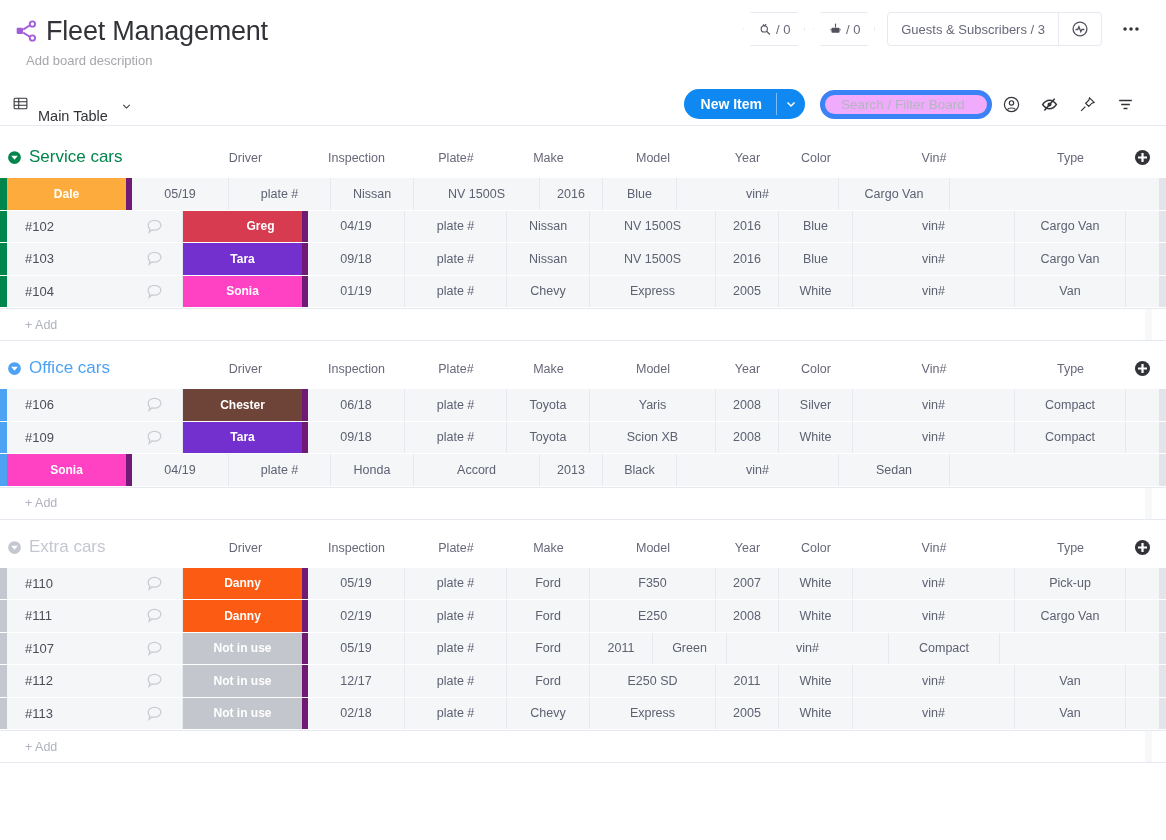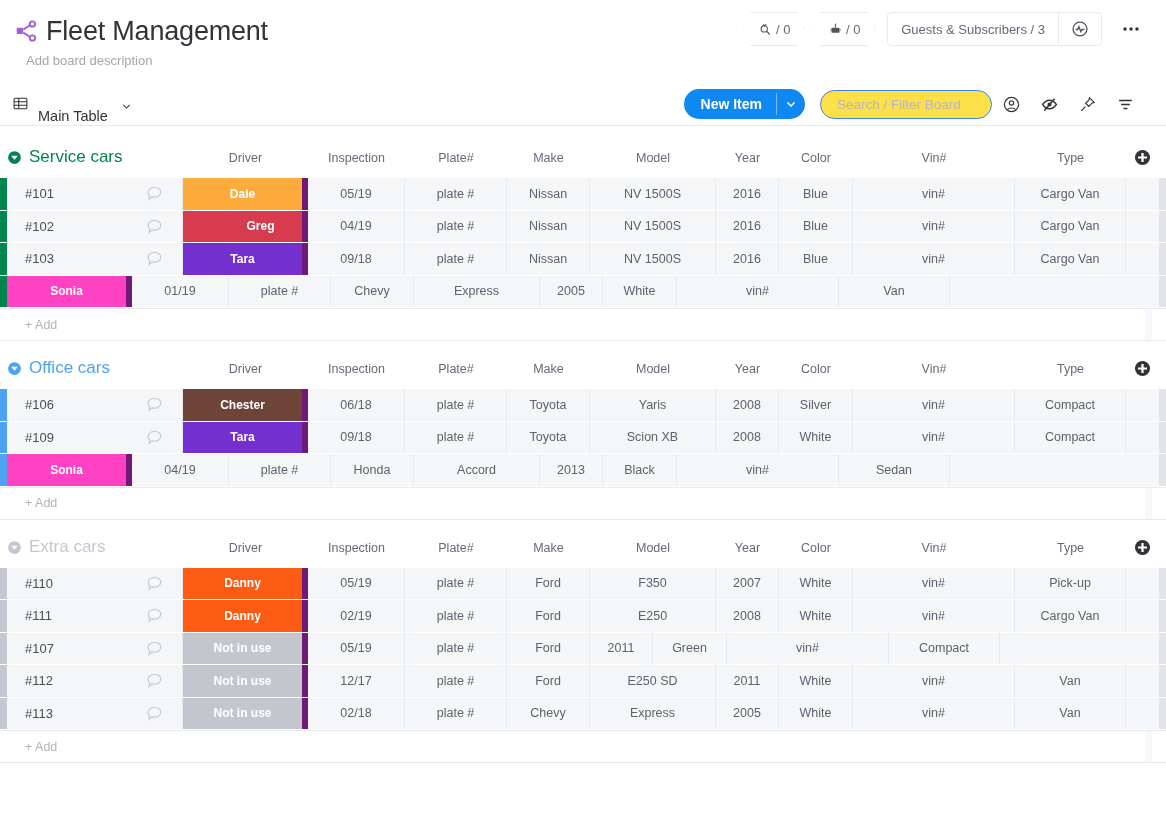--- a/index.html
+++ b/index.html
@@ -84,23 +84,23 @@
     color: #fff; font-size: 14px; font-weight: bold;
     padding: 0 14px 0 17px; display: flex; align-items: center;
   }
   .newitem-div { width: 1px; background: rgba(255,255,255,.45); margin: 4px 0; }
   .newitem-arrow {
     width: 28px; display: flex; align-items: center; justify-content: center;
     color: #fff;
   }
   .searchbox {
     width: 172px; height: 29px; margin-left: 15px;
-    border: 1px solid #3b82f6; border-radius: 15px;
+    border: 5px solid #3b82f6; border-radius: 15px;
     display: flex; align-items: center; padding: 0 14px;
-    background: #fde047;
+    background: #f0abfc;
   }
   .searchbox input {
     border: 0; outline: 0; width: 100%;
     font-family: "Liberation Sans", sans-serif;
     font-size: 13.5px; color: #676879; background: transparent;
   }
   .searchbox input::placeholder { color: #b3b6bf; }
   .tb-ic { width: 38px; height: 30px; display: flex; align-items: center; justify-content: center; }
   .tb-ic svg { width: 19px; height: 19px; }
 
@@ -318,26 +318,20 @@
         <span class="col-head" style="left: 853px; width: 162px;">Vin#</span>
         <span class="col-head" style="left: 1015px; width: 111px;">Type</span>
         <span class="plus-col"><svg viewBox="0 0 24 24">
             <circle cx="12" cy="12" r="9.5" fill="#323338"></circle>
             <path d="M12 6.3 V17.7 M6.3 12 H17.7" stroke="#ffffff" stroke-width="2.8" fill="none"></path>
           </svg></span>
       </div>
       <div class="rows">
         <div class="row">
           <div class="lmark" style="background: rgb(0, 133, 77);"></div>
-          <div class="cell name" style="width: 176px; flex: 0 0 176px;">
-            <span>#101</span>
-            <span class="chat-ic"><svg viewBox="0 0 24 24" fill="none" stroke="#c9ccd4" stroke-width="1.6">
-                <path d="M12 4.2 C16.6 4.2 20 6.9 20 10.4 C20 13.9 16.6 16.6 12 16.6 C10.9 16.6 9.9 16.5 9 16.2 L5.2 19.3 L6 15.2 C4.7 14 4 12.3 4 10.4 C4 6.9 7.4 4.2 12 4.2 Z"></path>
-              </svg></span>
-          </div>
           <div class="cell person" style="width: 125px; flex: 0 0 125px; background: rgb(253, 171, 61);">Dale</div>
           <div class="cell" style="width: 97px; flex: 0 0 97px;">05/19</div>
           <div class="cell" style="width: 102px; flex: 0 0 102px;">plate #</div>
           <div class="cell" style="width: 83px; flex: 0 0 83px;">Nissan</div>
           <div class="cell" style="width: 126px; flex: 0 0 126px;">NV 1500S</div>
           <div class="cell" style="width: 63px; flex: 0 0 63px;">2016</div>
           <div class="cell" style="width: 74px; flex: 0 0 74px;">Blue</div>
           <div class="cell" style="width: 162px; flex: 0 0 162px;">vin#</div>
           <div class="cell" style="width: 111px; flex: 0 0 111px;">Cargo Van</div>
           <div class="cell last" style="flex: 1 1 auto;"></div>
@@ -378,20 +372,26 @@
           <div class="cell" style="width: 126px; flex: 0 0 126px;">NV 1500S</div>
           <div class="cell" style="width: 63px; flex: 0 0 63px;">2016</div>
           <div class="cell" style="width: 74px; flex: 0 0 74px;">Blue</div>
           <div class="cell" style="width: 162px; flex: 0 0 162px;">vin#</div>
           <div class="cell" style="width: 111px; flex: 0 0 111px;">Cargo Van</div>
           <div class="cell last" style="flex: 1 1 auto;"></div>
           <div class="scrollstub"></div>
         </div>
         <div class="row">
           <div class="lmark" style="background: rgb(0, 133, 77);"></div>
+          <div class="cell name" style="width: 176px; flex: 0 0 176px;">
+            <span>#104</span>
+            <span class="chat-ic"><svg viewBox="0 0 24 24" fill="none" stroke="#c9ccd4" stroke-width="1.6">
+                <path d="M12 4.2 C16.6 4.2 20 6.9 20 10.4 C20 13.9 16.6 16.6 12 16.6 C10.9 16.6 9.9 16.5 9 16.2 L5.2 19.3 L6 15.2 C4.7 14 4 12.3 4 10.4 C4 6.9 7.4 4.2 12 4.2 Z"></path>
+              </svg></span>
+          </div>
           <div class="cell person" style="width: 125px; flex: 0 0 125px; background: rgb(255, 66, 196);">Sonia</div>
           <div class="cell" style="width: 97px; flex: 0 0 97px;">01/19</div>
           <div class="cell" style="width: 102px; flex: 0 0 102px;">plate #</div>
           <div class="cell" style="width: 83px; flex: 0 0 83px;">Chevy</div>
           <div class="cell" style="width: 126px; flex: 0 0 126px;">Express</div>
           <div class="cell" style="width: 63px; flex: 0 0 63px;">2005</div>
           <div class="cell" style="width: 74px; flex: 0 0 74px;">White</div>
           <div class="cell" style="width: 162px; flex: 0 0 162px;">vin#</div>
           <div class="cell" style="width: 111px; flex: 0 0 111px;">Van</div>
           <div class="cell last" style="flex: 1 1 auto;"></div>

